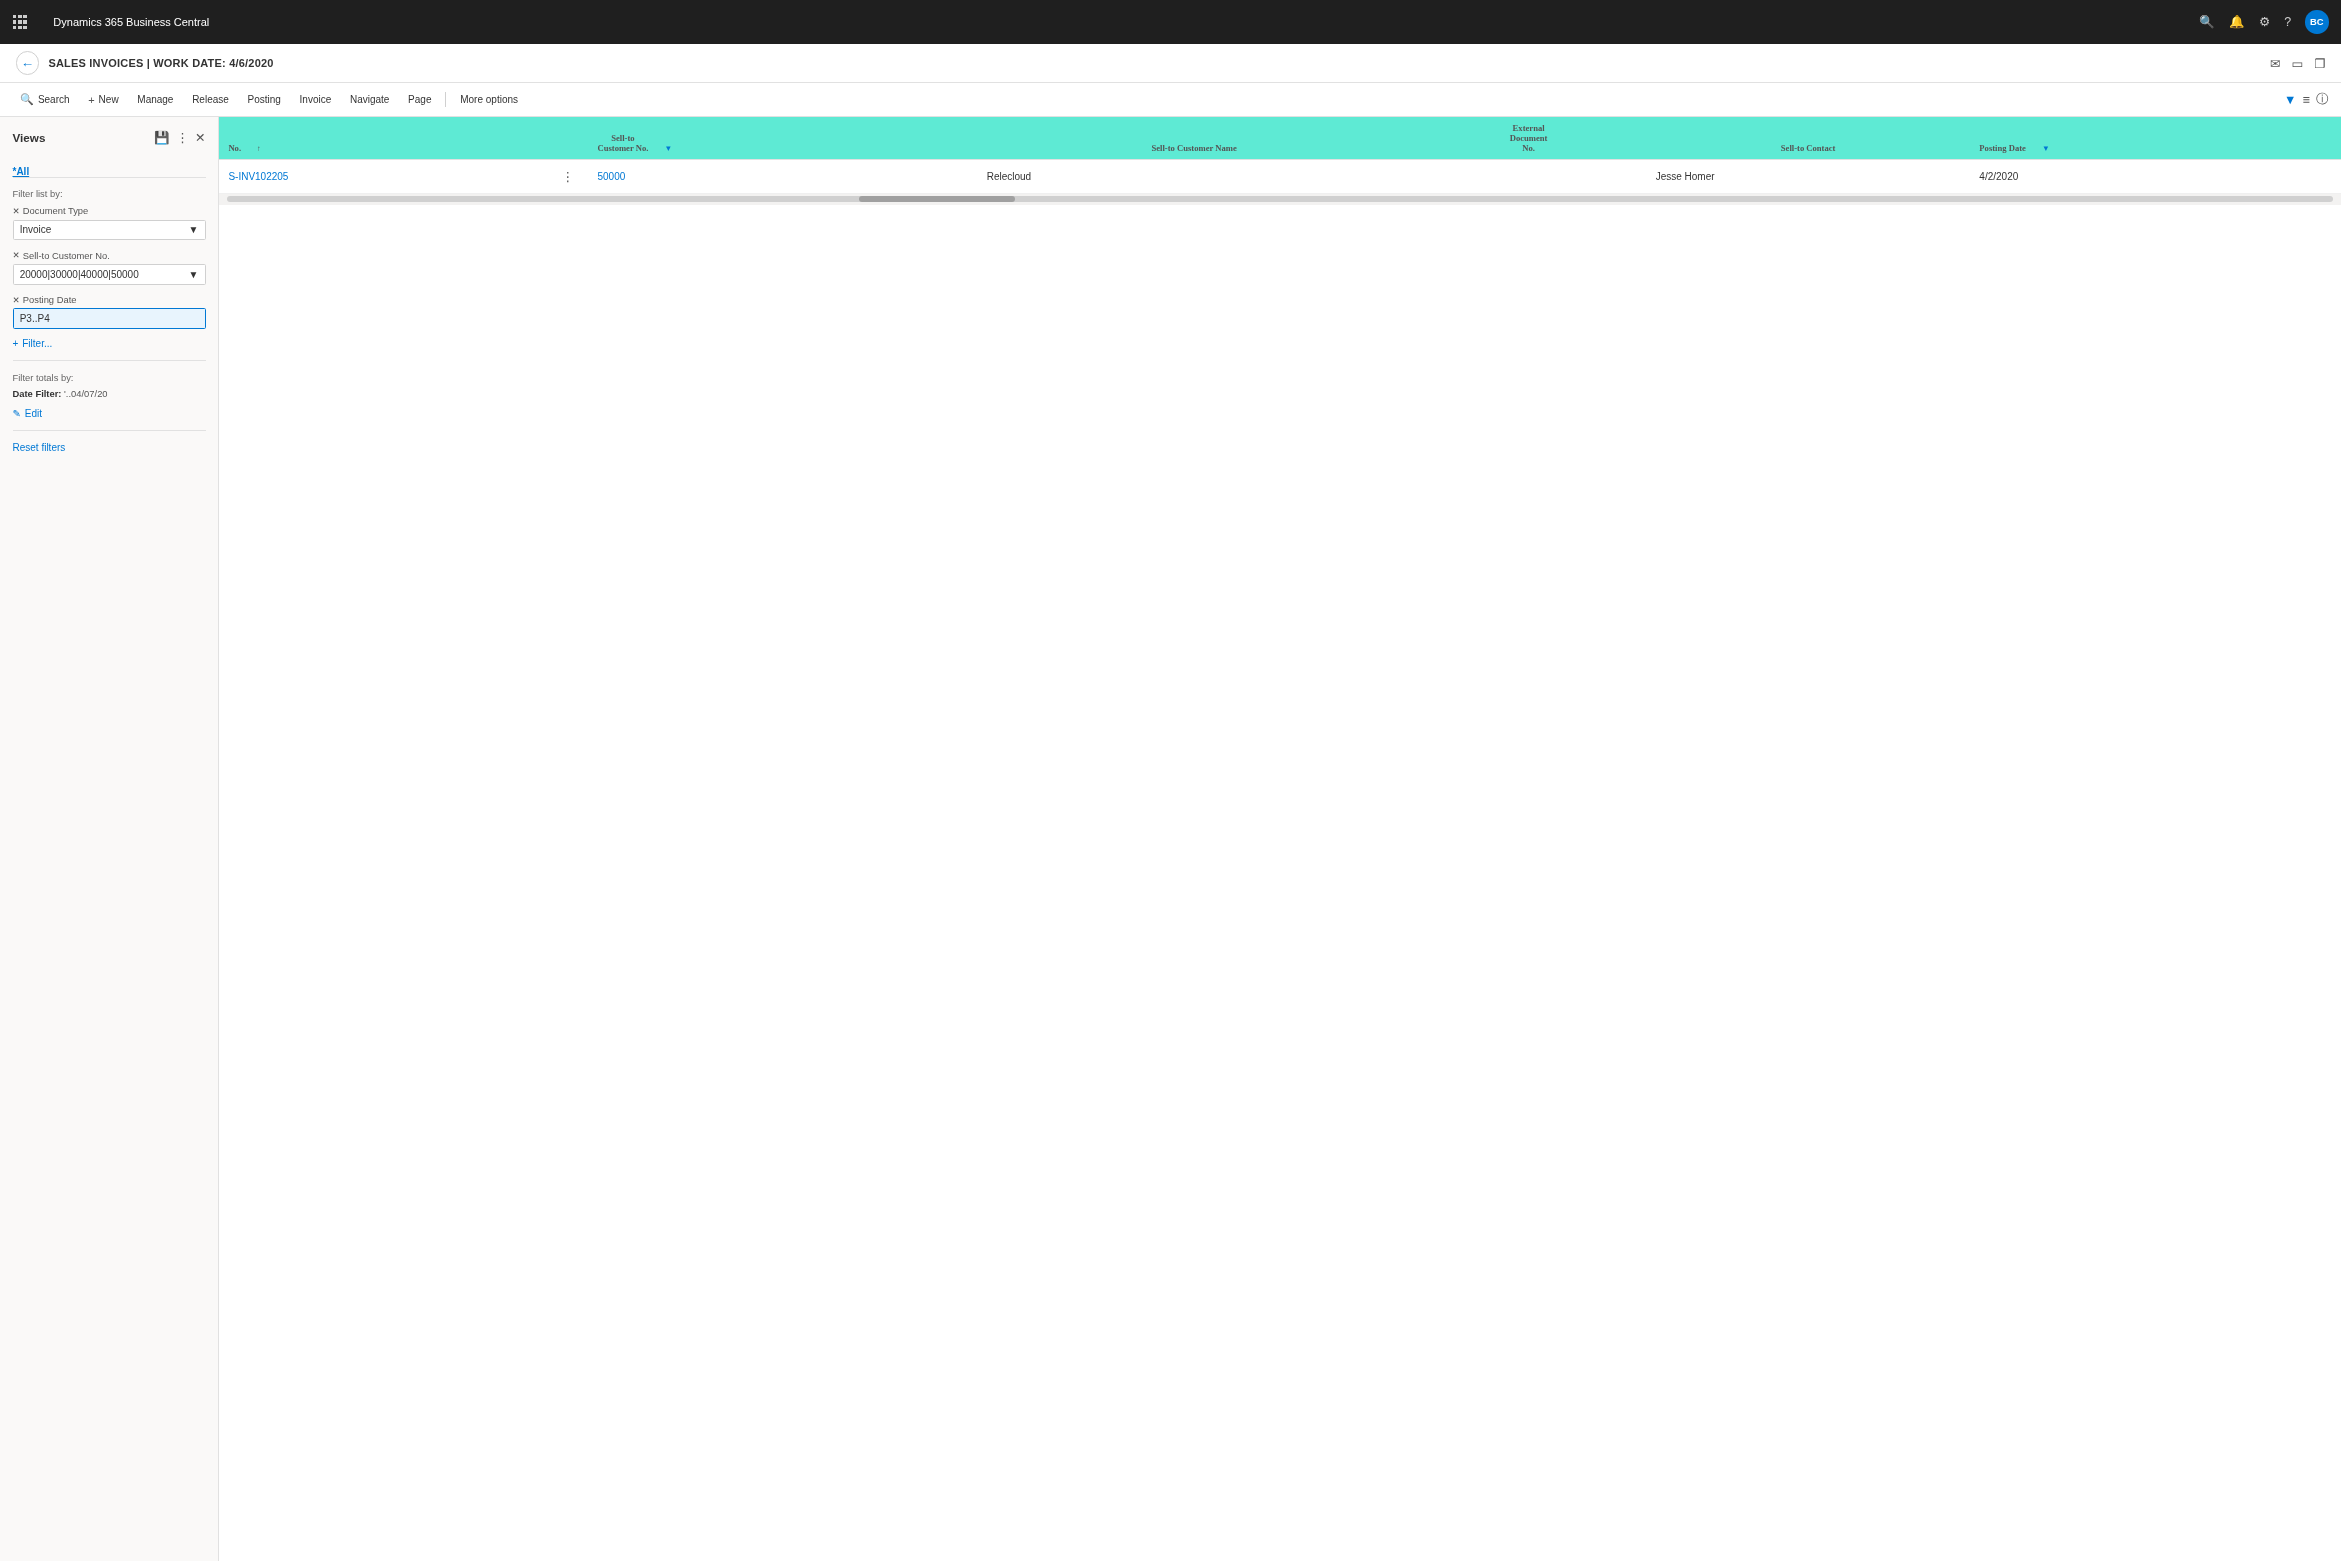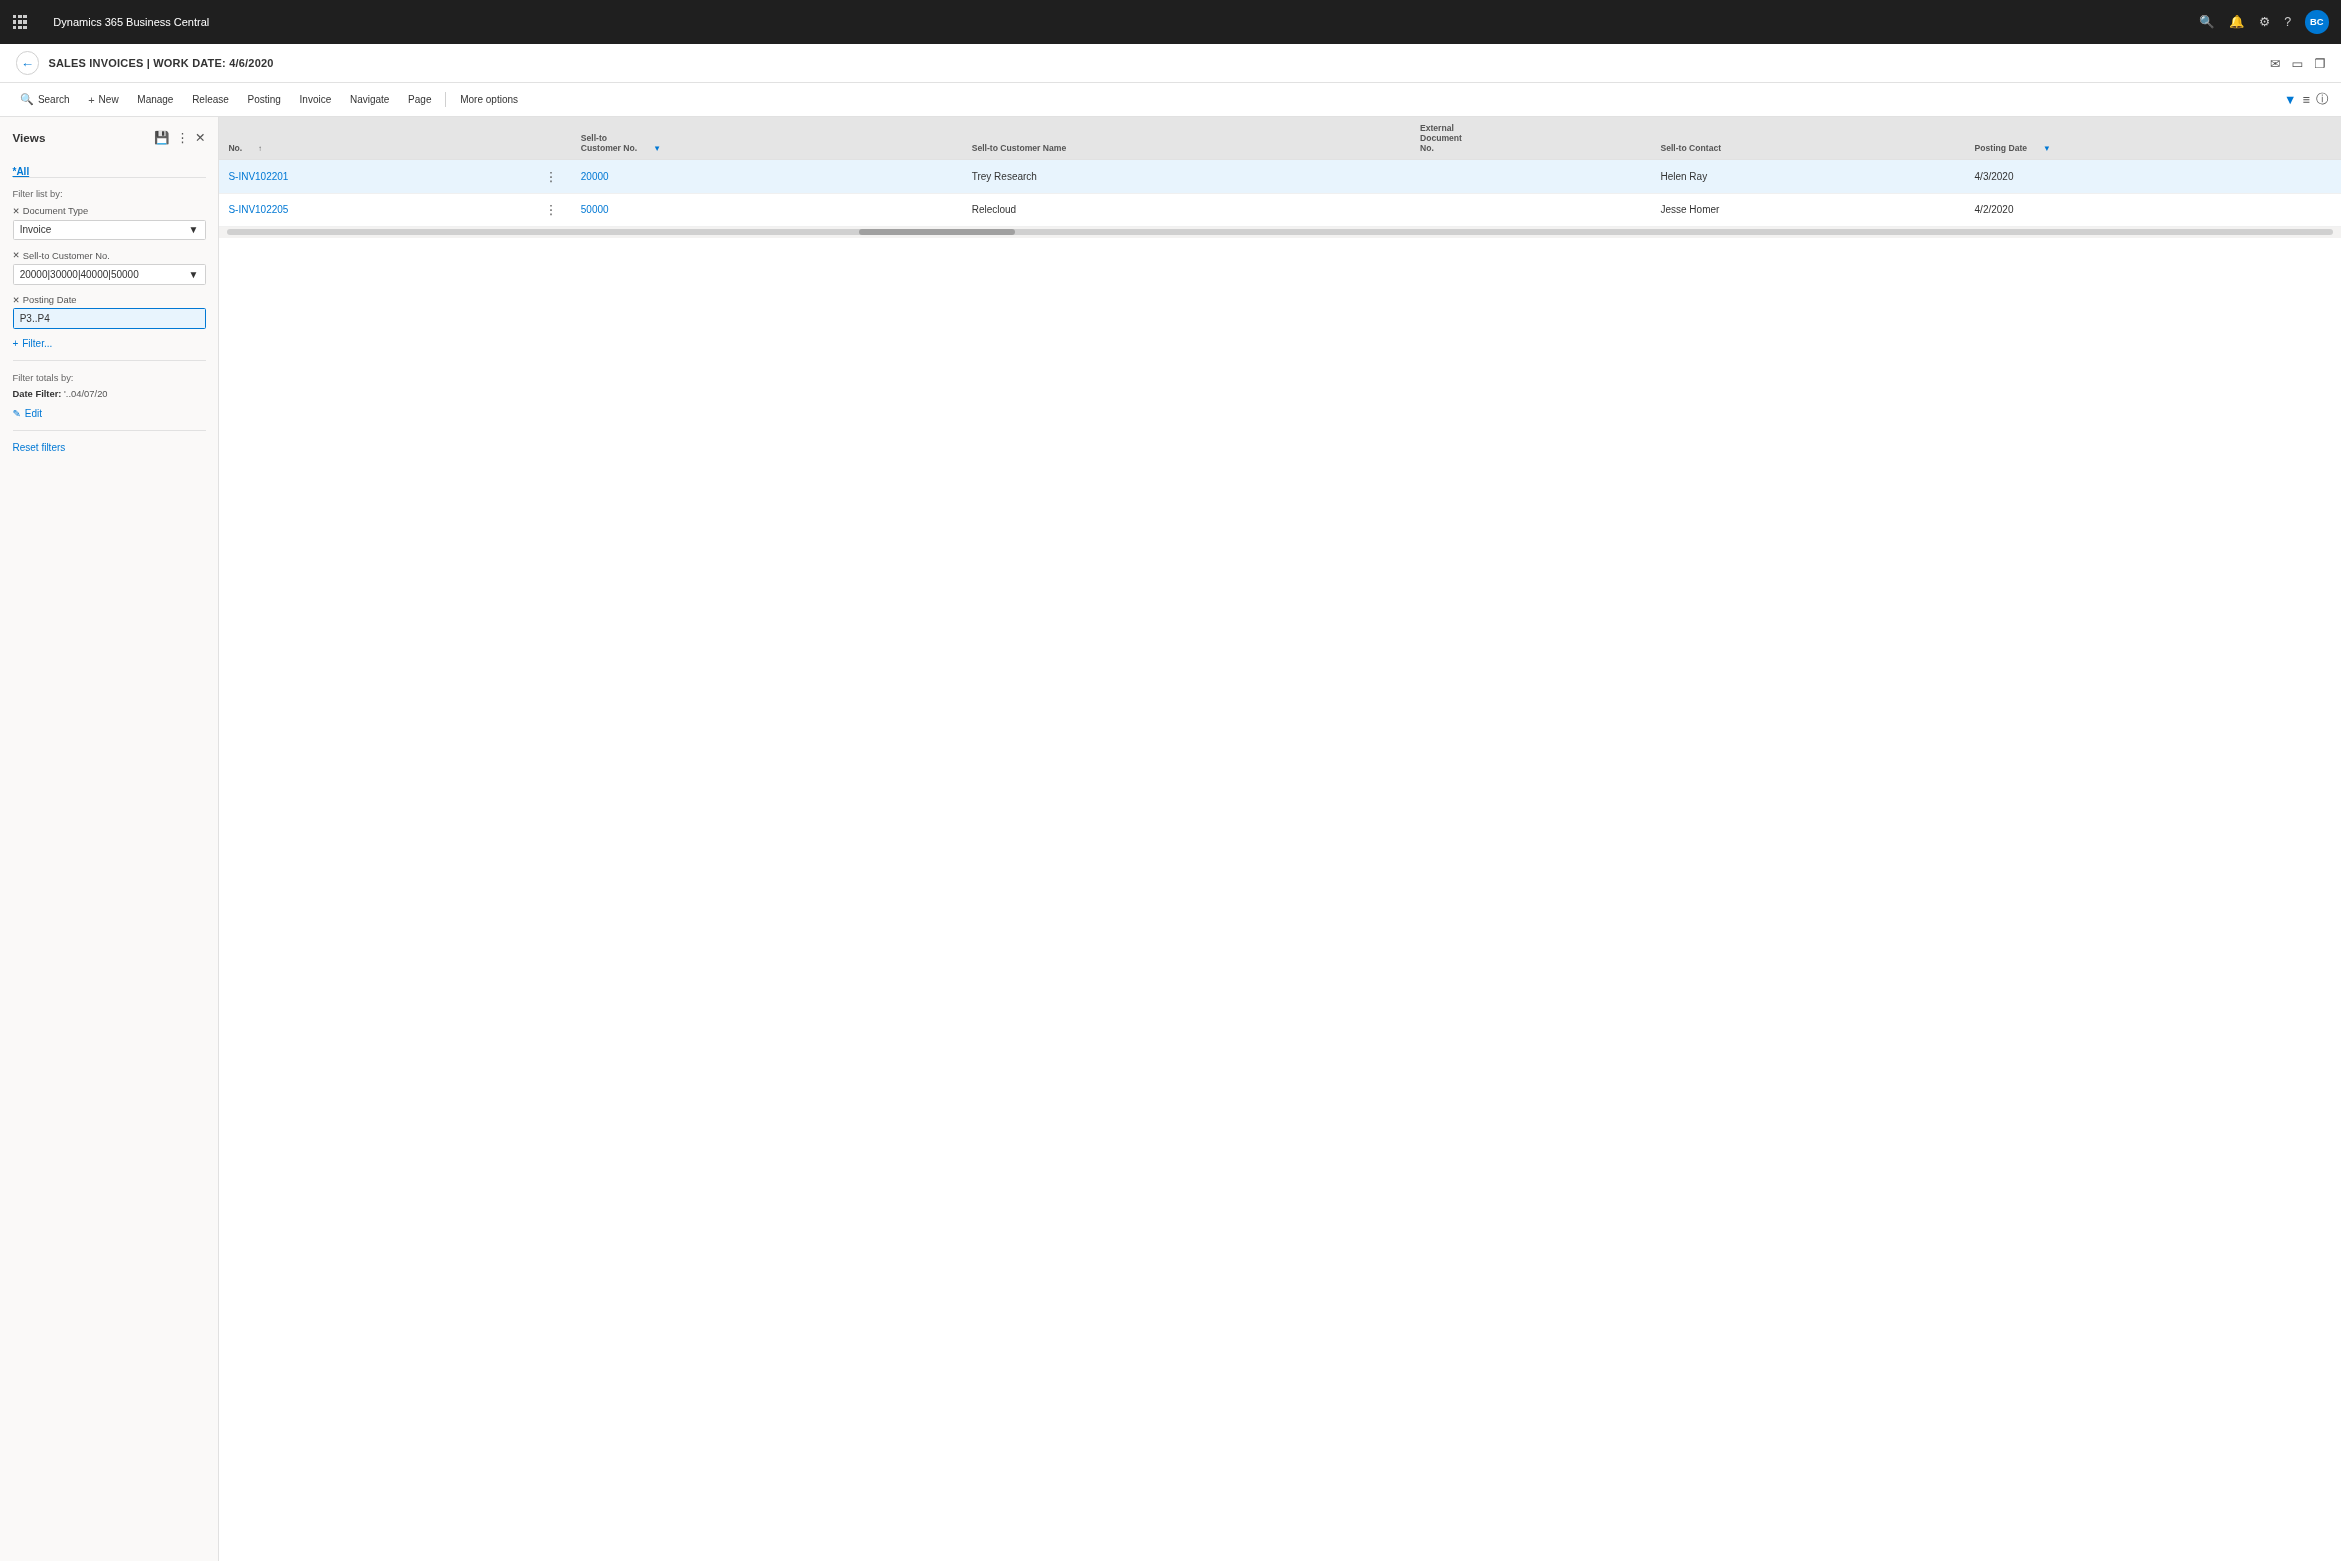--- a/index.html
+++ b/index.html
@@ -189,25 +189,26 @@
       overflow-x: auto;
     }
     .data-table {
       width: 100%; border-collapse: collapse;
       min-width: 546px;
     }
     .data-table th {
       font-size: 8.6px; font-weight: 600; color: #555;
       border-bottom: 1.6px solid #e1e1e1;
       padding: 6.2px 9.4px;
-      text-align: left;
+      text-align: center;
       vertical-align: bottom;
       white-space: nowrap;
-      background: #e5e5e5;
+      background: #5eead4;
       position: relative;
+      font-family: Liberation Serif, serif;
     }
     .data-table th .col-header-inner { display: flex; align-items: flex-end; gap: 16px; }
     .filter-icon { color: #0078d4; font-size: 7.8px; }
     .sort-icon { color: #555; font-size: 7.8px; }
 
     .data-table td {
       padding: 7px 9.4px;
       border-bottom: 0.8px solid #f0f0f0;
       font-size: 10px; color: #333;
       vertical-align: middle;
@@ -419,35 +420,20 @@
           </th>
           <th>
             <div class="col-header-inner">
               <span>Posting Date</span>
               <span class="filter-icon">▼</span>
             </div>
           </th>
         </tr>
       </thead>
       <tbody id="table-body">
-      <tr class="selected">
-      <td>
-        <a class="link-cell">S-INV102201</a>
-      </td>
-      <td>
-        <span class="row-options-btn">⋮</span>
-      </td>
-      <td>
-        <a class="link-cell">20000</a>
-      </td>
-      <td>Trey Research</td>
-      <td></td>
-      <td>Helen Ray</td>
-      <td>4/3/2020</td>
-    </tr>
           <tr>
       <td>
         <a class="link-cell">S-INV102205</a>
       </td>
       <td>
         <span class="row-options-btn">⋮</span>
       </td>
       <td>
         <a class="link-cell">50000</a>
       </td>

